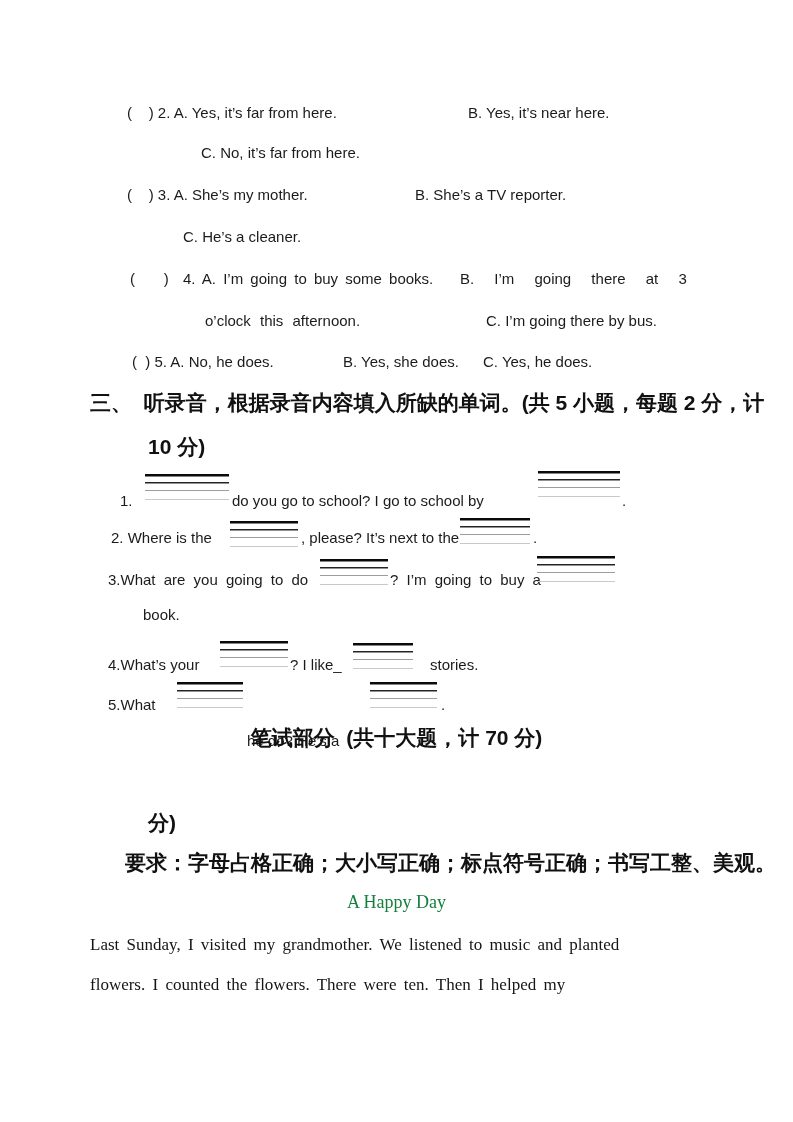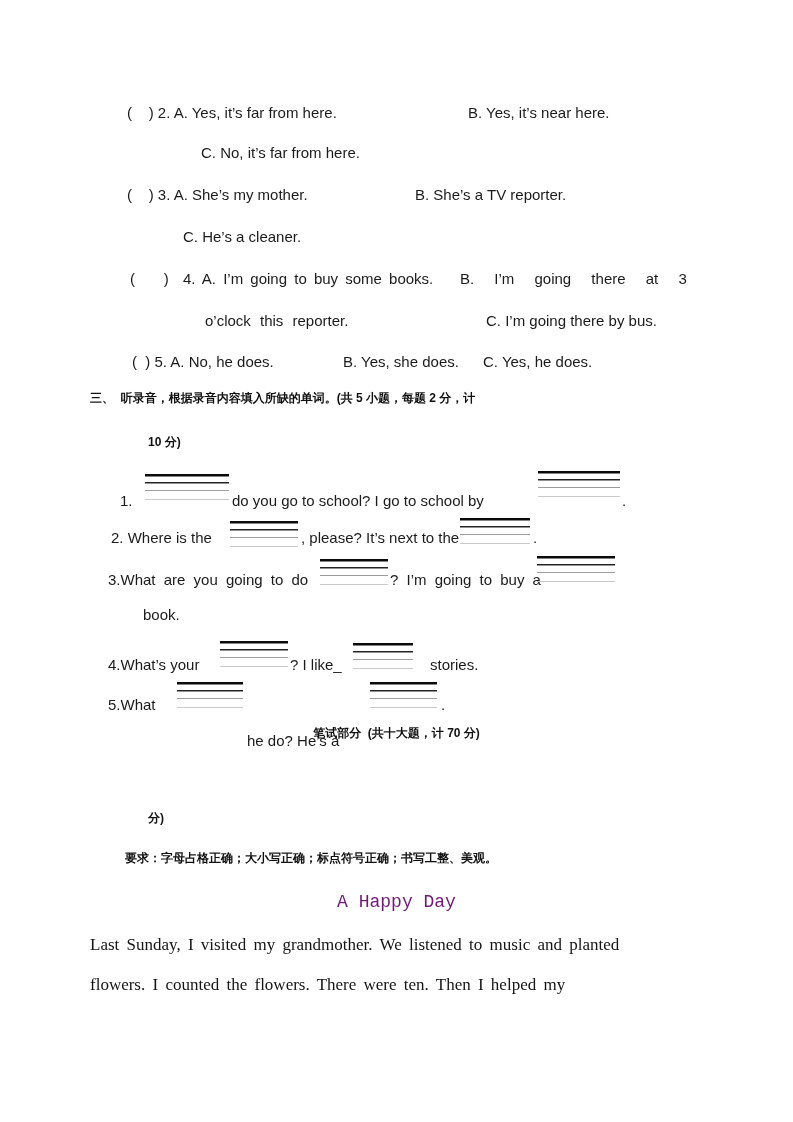--- a/index.html
+++ b/index.html
@@ -1,22 +1,22 @@
 <!DOCTYPE html>
 <html><head>
 <meta charset="utf-8">
 <style>
   html,body{margin:0;padding:0;}
   body{width:793px;height:1122px;background:#ffffff;font-family:"Liberation Sans",sans-serif;}
   #page{position:relative;width:793px;height:1122px;background:#fff;overflow:hidden;}
   .t{position:absolute;white-space:pre;color:#1b1b1b;line-height:1;}
   .en{font-size:15px;font-family:Liberation Sans, sans-serif;}
-  .cjk{font-size:12px;font-weight:bold;font-family:"Liberation Sans",sans-serif;color:#111;}
+  .cjk{font-size:21px;font-weight:bold;font-family:"Liberation Sans",sans-serif;color:#111;}
   .serif{font-family:"Liberation Serif",serif;font-size:17px;color:#151515;}
-  .serif-title{font-family:Liberation Mono, monospace;font-size:18px;color:#701a75;}
+  .serif-title{font-family:Liberation Serif, serif;font-size:18px;color:#15803d;}
   .center{left:0;width:793px;text-align:center;}
   .ws3{word-spacing:3px;text-align:center;}
   .ws4{word-spacing:4px;}
   .ws5{word-spacing:5px;}
   .ws16{word-spacing:16px;}
   .wsp{word-spacing:4px;}
   .blank{
     position:absolute;height:27px;
     background-image:
       linear-gradient(#0a0a0a,#0a0a0a),
@@ -36,21 +36,21 @@
   <span class="t en" style="left:127px;top:105px;">(    ) 2. A. Yes, it’s far from here.</span>
   <span class="t en" style="left:468px;top:105px;">B. Yes, it’s near here.</span>
   <span class="t en" style="left:201px;top:145px;">C. No, it’s far from here.</span>
 
   <span class="t en" style="left:127px;top:187px;">(    ) 3. A. She’s my mother.</span>
   <span class="t en" style="left:415px;top:187px;">B. She’s a TV reporter.</span>
   <span class="t en" style="left:183px;top:229px;">C. He’s a cleaner.</span>
 
   <span class="t en ws3" style="left:130px;top:271px;">(    )  4. A. I’m going to buy some books.</span>
   <span class="t en ws16" style="left:460px;top:271px;">B. I’m going there at 3</span>
-  <span class="t en ws5" style="left:205px;top:313px;">o’clock this reporter.</span>
+  <span class="t en ws5" style="left:205px;top:313px;">o’clock this afternoon.</span>
   <span class="t en" style="left:486px;top:313px;">C. I’m going there by bus.</span>
 
   <span class="t en" style="left:132px;top:354px;">(  ) 5. A. No, he does.</span>
   <span class="t en" style="left:343px;top:354px;">B. Yes, she does.</span>
   <span class="t en" style="left:483px;top:354px;">C. Yes, he does.</span>
 
   <span class="t cjk" style="left:90px;top:392px;">三、  听录音，根据录音内容填入所缺的单词。(共 5 小题，每题 2 分，计</span>
   <span class="t cjk" style="left:148px;top:436px;">10 分)</span>
 
   <span class="t en" style="left:120px;top:493px;">1.</span>

